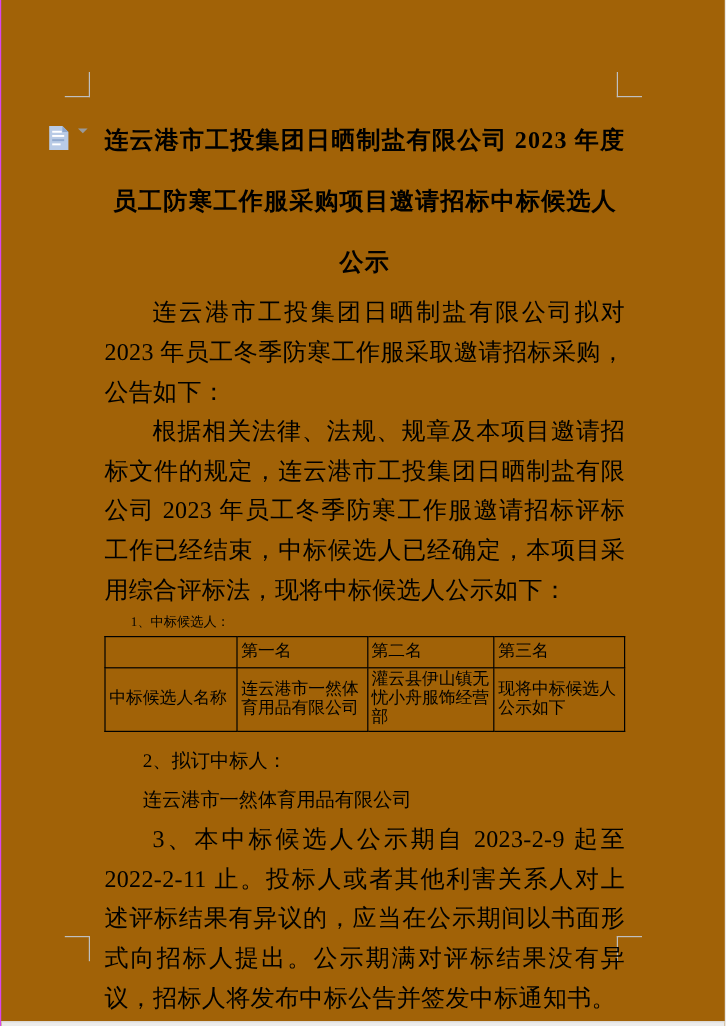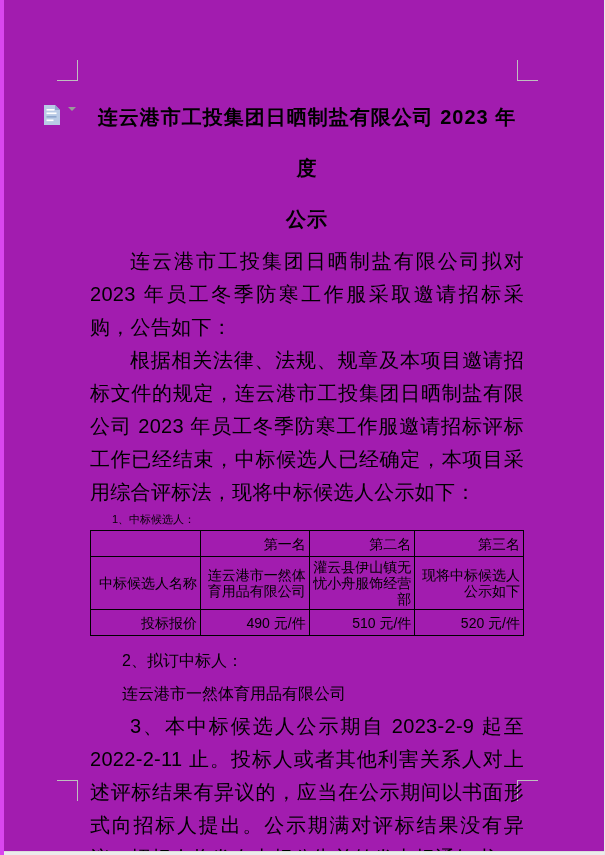--- a/index.html
+++ b/index.html
@@ -1,20 +1,20 @@
 <!DOCTYPE html>
 <html><head>
 <meta charset="utf-8">
 <style>
   html,body { margin:0; padding:0; background:#ffffff; }
   .page {
-    position:relative; width:605px; height:855px; background:#a21caf;
-    font-family:Liberation Sans, sans-serif; color:#000;
+    position:relative; width:605px; height:855px; background:#a16207;
+    font-family:Liberation Serif, serif; color:#000;
     overflow:hidden;
-    border-left:4px solid #d946ef; border-right:1px solid #e8e8e8;
+    border-left:1px solid #d946ef; border-right:1px solid #e8e8e8;
     box-sizing:border-box;
   }
   .bottom-strip { position:absolute; left:0; right:0; bottom:0; height:3px; background:#ececec; border-top:1px solid #dddddd; }
 
   
   .mark { position:absolute; width:20px; height:20px; }
   .mark-tl { left:53px; top:60px;  border-right:1px solid #bfbfbf; border-bottom:1px solid #bfbfbf; }
   .mark-tr { left:513px; top:60px; border-left:1px solid #bfbfbf;  border-bottom:1px solid #bfbfbf; }
   .mark-bl { left:53px; top:780px; border-right:1px solid #bfbfbf; border-top:1px solid #bfbfbf; }
   .mark-br { left:513px; top:780px; border-left:1px solid #bfbfbf;  border-top:1px solid #bfbfbf; }
@@ -30,21 +30,21 @@
   .doc-title { font-size:20px; font-weight:bold; line-height:51px; text-align:center; letter-spacing:1px; margin:0; }
   .doc-title span { display:block; }
   .para { font-size:20px; line-height:33px; text-align:justify; text-indent:2em; margin:0; letter-spacing:0.3px; }
   .item-heading { font-size:11px; line-height:21px; text-indent:2em; margin:0; }
   .after-table { margin-top:8px; }
   .plain-line { font-size:16px; line-height:33px; text-indent:2em; margin:0; }
 
   table.candidates { width:100%; border-collapse:collapse; table-layout:fixed; margin:0; }
   table.candidates td, table.candidates th {
     border:1px solid #000; font-size:14px; font-weight:normal;
-    text-align:right; vertical-align:middle; line-height:16px; padding:2px 3px;
+    text-align:left; vertical-align:middle; line-height:16px; padding:2px 3px;
     overflow:hidden; box-sizing:border-box;
   }
   tr.hdr td { height:26px; }
   tr.names td { height:46px; }
   tr.price td { height:26px; }
   col.c0 { width:25.4%; } col.c1 { width:25.1%; } col.c2 { width:24.4%; } col.c3 { width:25.1%; }
 </style>
 </head>
 <body>
 
@@ -69,20 +69,21 @@
     <span class="dd">
       <span class="bar"></span>
       <span class="tri"></span>
     </span>
   </div>
 
   <div class="content">
 
     <h1 class="doc-title">
       <span>连云港市工投集团日晒制盐有限公司 2023 年度</span>
+      <span>员工防寒工作服采购项目邀请招标中标候选人</span>
       <span>公示</span>
     </h1>
 
     <p class="para">连云港市工投集团日晒制盐有限公司拟对 2023 年员工冬季防寒工作服采取邀请招标采购，公告如下：</p>
     <p class="para">根据相关法律、法规、规章及本项目邀请招标文件的规定，连云港市工投集团日晒制盐有限公司 2023 年员工冬季防寒工作服邀请招标评标工作已经结束，中标候选人已经确定，本项目采用综合评标法，现将中标候选人公示如下：</p>
     <p class="item-heading">1、中标候选人：</p>
 
     <table class="candidates">
       <colgroup>
           <col class="c0">
@@ -96,26 +97,20 @@
         <td>第一名</td>
         <td>第二名</td>
         <td>第三名</td>
       </tr>
       <tr class="names">
         <td>中标候选人名称</td>
         <td>连云港市一然体育用品有限公司</td>
         <td>灌云县伊山镇无忧小舟服饰经营部</td>
         <td>现将中标候选人公示如下</td>
       </tr>
-      <tr class="price">
-        <td>投标报价</td>
-        <td>490 元/件</td>
-        <td>510 元/件</td>
-        <td>520 元/件</td>
-      </tr>
     </tbody>
       </table>
 
     <div class="after-table">
       <p class="plain-line">2、拟订中标人：</p>
       <p class="plain-line">连云港市一然体育用品有限公司</p>
       <p class="para">3、本中标候选人公示期自 2023-2-9 起至 2022-2-11 止。投标人或者其他利害关系人对上述评标结果有异议的，应当在公示期间以书面形式向招标人提出。公示期满对评标结果没有异议，招标人将发布中标公告并签发中标通知书。</p>
     </div>
 
   </div>

